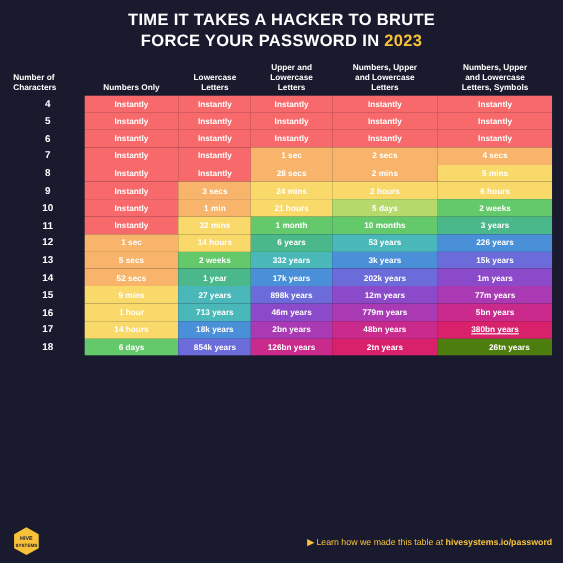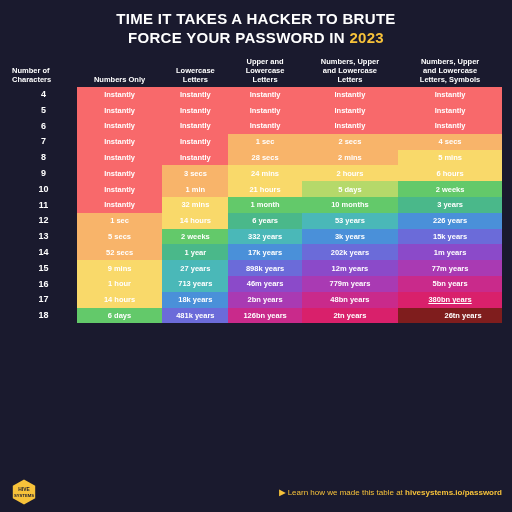--- a/index.html
+++ b/index.html
@@ -227,24 +227,24 @@
             <td>17</td>
             <td style="background-color: rgb(249, 217, 106); color: white;">14 hours</td>
             <td style="background-color: rgb(74, 144, 217); color: white;">18k years</td>
             <td style="background-color: rgb(169, 58, 179); color: white;">2bn years</td>
             <td style="background-color: rgb(201, 42, 139); color: white;">48bn years</td>
             <td style="background-color: rgb(217, 32, 107); color: white; text-decoration: underline;">380bn years</td>
           </tr>
           <tr>
             <td>18</td>
             <td style="background-color: rgb(99, 201, 106); color: white;">6 days</td>
-            <td style="background-color: rgb(107, 107, 217); color: white;">481k years</td>
+            <td style="background-color: rgb(107, 107, 217); color: white;">854k years</td>
             <td style="background-color: rgb(201, 42, 139); color: white;">126bn years</td>
             <td style="background-color: rgb(217, 32, 107); color: white;">2tn years</td>
-            <td style="background-color: #7f1d1d; color: white; padding-left: 28px;">26tn years</td>
+            <td style="background-color: #4d7c0f; color: white; padding-left: 28px;">26tn years</td>
           </tr>
         </tbody>
     </table>
   </div>
 
   <div class="footer">
     <div class="logo">
       <svg class="logo-hex" viewBox="0 0 40 40">
         <polygon points="20,2 36,11 36,29 20,38 4,29 4,11" fill="#f7c23a"></polygon>
         <text x="20" y="18" text-anchor="middle" font-size="7" font-weight="bold" fill="#1a1a2e">HIVE</text>

